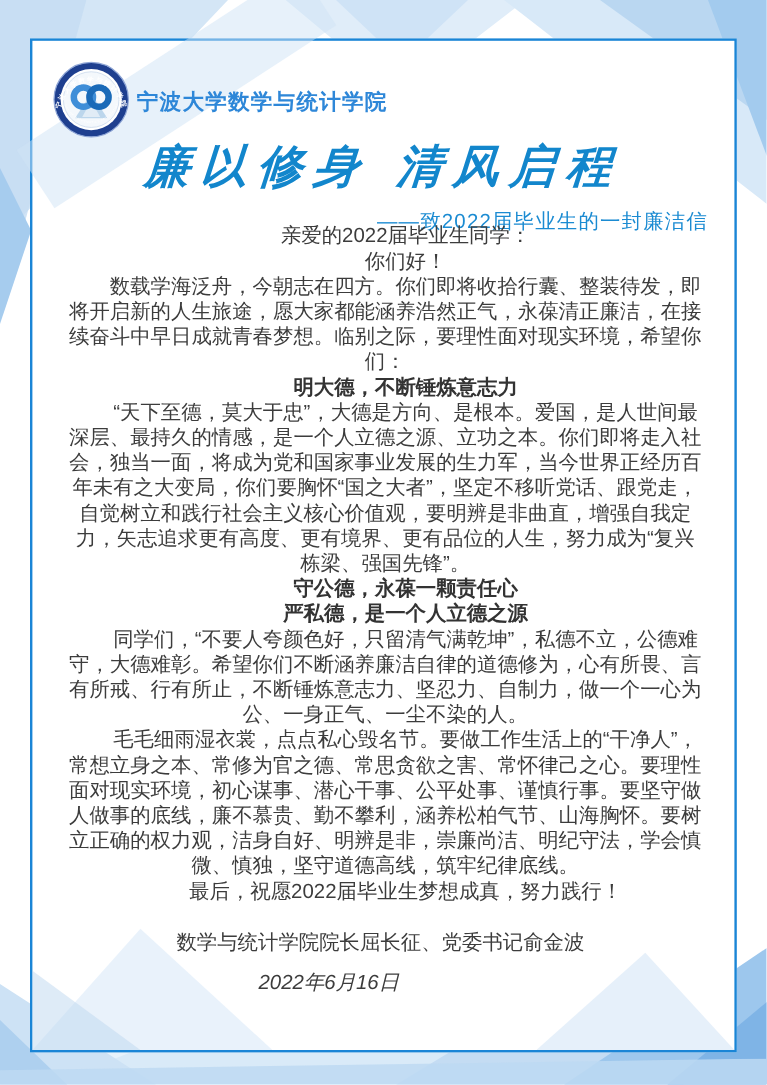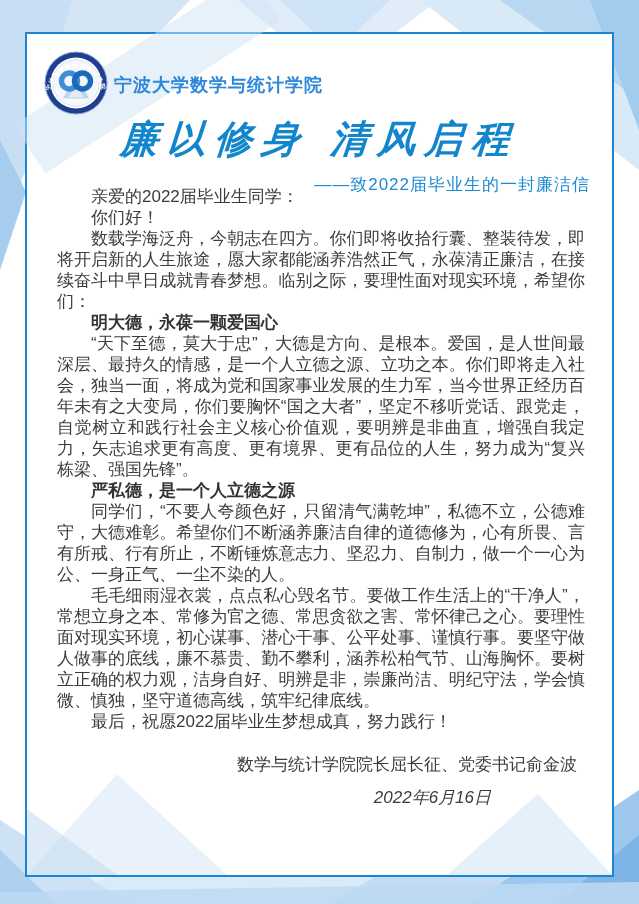--- a/index.html
+++ b/index.html
@@ -65,21 +65,21 @@
     font-size:17px;color:var(--accent-blue,#1b8bd2);
     letter-spacing:1px;white-space:nowrap;margin-left:23px;
   }
 
   
   .letter{
     position:absolute;left:30px;top:152px;width:528px;
     font-size:17px;line-height:21px;color:#3c3c3c;
     text-align:justify;
   }
-  .letter p{margin:0;}
+  .letter p{margin:0;text-align:center;}
   .b-p{text-indent:2em;}
   .b-h{text-indent:2em;font-weight:bold;color:#333;}
   .signature{text-align:right;padding-right:8px;margin-top:22px !important;white-space:nowrap;}
   .date{text-align:right;padding-right:94px;margin-top:12px !important;font-style:italic;}
 </style>
 </head>
 <body>
 
 <div class="stage">
 
@@ -133,22 +133,23 @@
     <div class="college-name">宁波大学数学与统计学院</div>
 
     <div class="title">廉以修身 清风启程</div>
     <div class="subtitle">——致2022届毕业生的一封廉洁信</div>
 
     <div class="letter">
       <p class="b-p">亲爱的2022届毕业生同学：</p>
       <p class="b-p">你们好！</p>
       <div>
           <p class="b-p">数载学海泛舟，今朝志在四方。你们即将收拾行囊、整装待发，即将开启新的人生旅途，愿大家都能涵养浩然正气，永葆清正廉洁，在接续奋斗中早日成就青春梦想。临别之际，要理性面对现实环境，希望你们：</p>
-          <p class="b-h">明大德，永葆一颗爱国心</p>
+          <p class="b-h">明大德，不断锤炼意志力</p>
           <p class="b-p">“天下至德，莫大于忠”，大德是方向、是根本。爱国，是人世间最深层、最持久的情感，是一个人立德之源、立功之本。你们即将走入社会，独当一面，将成为党和国家事业发展的生力军，当今世界正经历百年未有之大变局，你们要胸怀“国之大者”，坚定不移听党话、跟党走，自觉树立和践行社会主义核心价值观，要明辨是非曲直，增强自我定力，矢志追求更有高度、更有境界、更有品位的人生，努力成为“复兴栋梁、强国先锋”。</p>
+          <p class="b-h">守公德，永葆一颗责任心</p>
           <p class="b-h">严私德，是一个人立德之源</p>
           <p class="b-p">同学们，“不要人夸颜色好，只留清气满乾坤”，私德不立，公德难守，大德难彰。希望你们不断涵养廉洁自律的道德修为，心有所畏、言有所戒、行有所止，不断锤炼意志力、坚忍力、自制力，做一个一心为公、一身正气、一尘不染的人。</p>
           <p class="b-p">毛毛细雨湿衣裳，点点私心毁名节。要做工作生活上的“干净人”，常想立身之本、常修为官之德、常思贪欲之害、常怀律己之心。要理性面对现实环境，初心谋事、潜心干事、公平处事、谨慎行事。要坚守做人做事的底线，廉不慕贵、勤不攀利，涵养松柏气节、山海胸怀。要树立正确的权力观，洁身自好、明辨是非，崇廉尚洁、明纪守法，学会慎微、慎独，坚守道德高线，筑牢纪律底线。</p>
           <p class="b-p">最后，祝愿2022届毕业生梦想成真，努力践行！</p>
         </div>
       <p class="signature">数学与统计学院院长屈长征、党委书记俞金波</p>
       <p class="date">2022年6月16日</p>
     </div>
   </div>
 </div>

